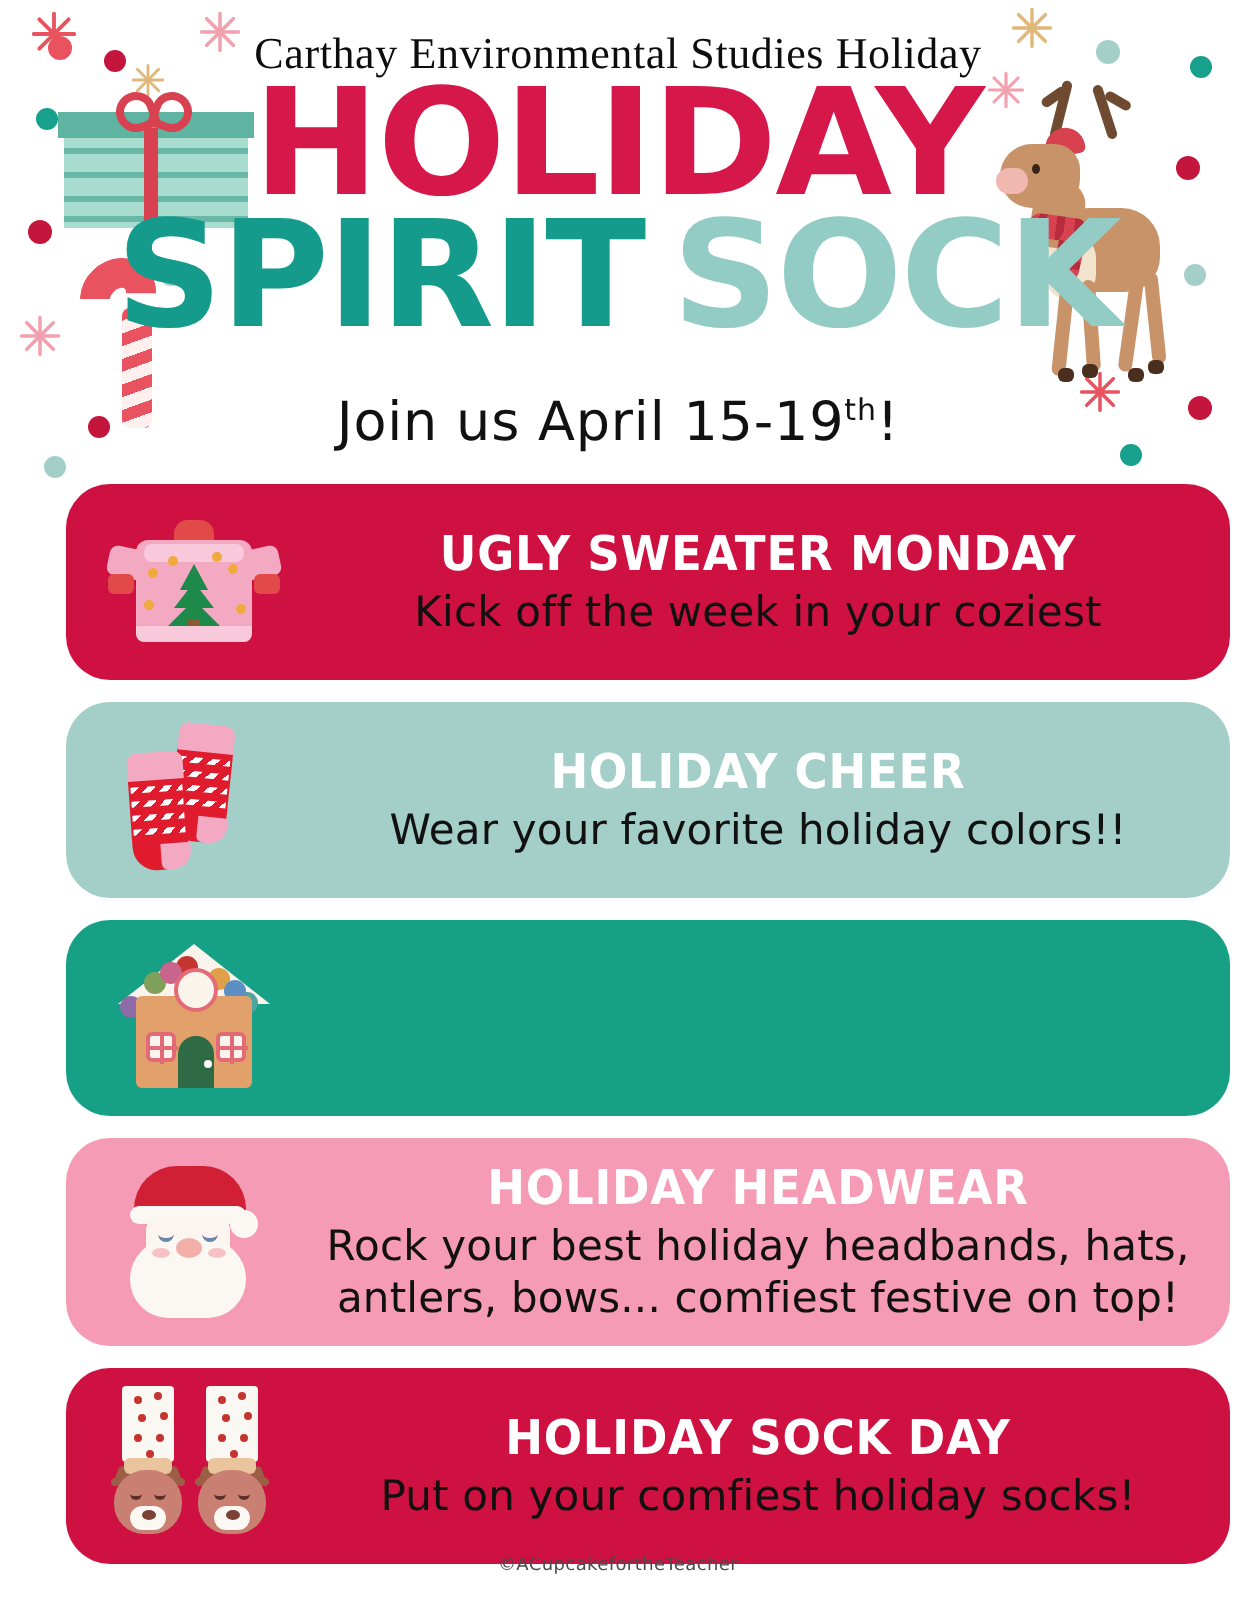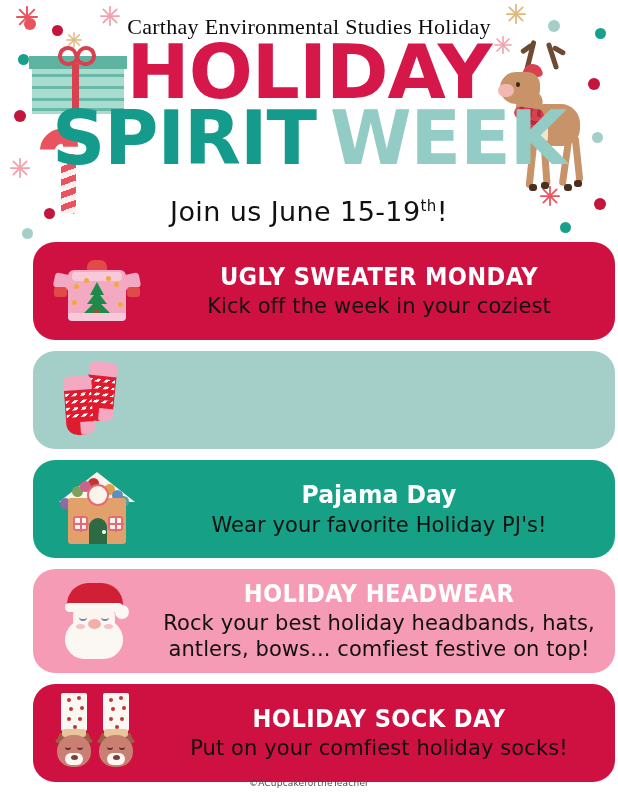--- a/index.html
+++ b/index.html
@@ -408,26 +408,26 @@
       <div class="rd-hoof" style="left:43px; top:150px; width:8px; height:7px;"></div>
       <div class="rd-hoof" style="left:66px; top:152px; width:8px; height:7px;"></div>
       <div class="rd-hoof" style="left:76px; top:148px; width:8px; height:7px;"></div>
     </div>
 
     <div class="school-name">Carthay Environmental Studies Holiday</div>
 
     <div class="title-block">
       <span class="title-line1">HOLIDAY</span>
       <span class="title-line2">
-        <span class="word-spirit">SPIRIT</span><span class="word-week">WEEK</span>
+        <span class="word-spirit">SPIRIT</span><span class="word-week">SOCK</span>
       </span>
     </div>
 
     <div class="subtitle">
-      <span>Join us June 15-19</span><sup>th</sup><span>!</span>
+      <span>Join us April 15-19</span><sup>th</sup><span>!</span>
     </div>
   </div>
 
   <div class="cards" id="cards">
       <div class="card" style="background: rgb(206, 17, 65); height: 98px;">
         <div class="card-icon">
           <div class="sweater art">
     <div class="sw-arm-l"></div>
             <div class="sw-arm-r"></div>
     <div class="sw-cuff-l"></div>
@@ -475,45 +475,45 @@
               <div class="s-foot"></div>
               <div class="zig" style="top:17px"></div>
               <div class="zig" style="top:24px"></div>
               <div class="zig" style="top:31px"></div>
               <div class="zig" style="top:38px"></div>
       <div class="s-toe"></div>
               <div class="s-cuff"></div>
     </div>
           </div>
         </div>
+        <div class="card-text">
+          <div class="card-title">HOLIDAY CHEER</div>
+          <div class="card-desc">
+            <div>Wear your favorite holiday colors!!</div>
+          </div>
+        </div>
       </div>
       <div class="card" style="background: rgb(22, 160, 133); height: 98px;">
         <div class="card-icon">
           <div class="ghouse art">
     <div class="gh-roof"></div>
     <div class="gum" style="left:6px;top:26px;background:#8E6BA8;"></div>
             <div class="gum" style="left:18px;top:14px;background:#7FA05A;"></div>
             <div class="gum" style="left:34px;top:6px;background:#C4352F;"></div>
             <div class="gum" style="left:50px;top:12px;background:#E0A04A;"></div>
             <div class="gum" style="left:64px;top:24px;background:#4FA3A0;"></div>
             <div class="gum" style="left:26px;top:9px;background:#C9648C;"></div>
             <div class="gum" style="left:58px;top:18px;background:#5E8FC4;"></div>
     <div class="gh-base"></div>
     <div class="gh-win" style="left:19px"></div>
     <div class="gh-win" style="left:54px"></div>
     <div class="gh-door"></div>
             <div class="gh-knob"></div>
     <div class="gh-mint"></div>
   </div>
-        </div>
-        <div class="card-text">
-          <div class="card-title mixed">Pajama Day</div>
-          <div class="card-desc">
-            <div>Wear your favorite Holiday PJ's!</div>
-          </div>
         </div>
       </div>
       <div class="card" style="background: rgb(246, 155, 181); height: 104px;">
         <div class="card-icon">
           <div class="santa art">
     <div class="sa-hat"></div>
     <div class="sa-pom"></div>
     <div class="sa-hat-brim"></div>
     <div class="sa-face"></div>
     <div class="sa-beard"></div>

